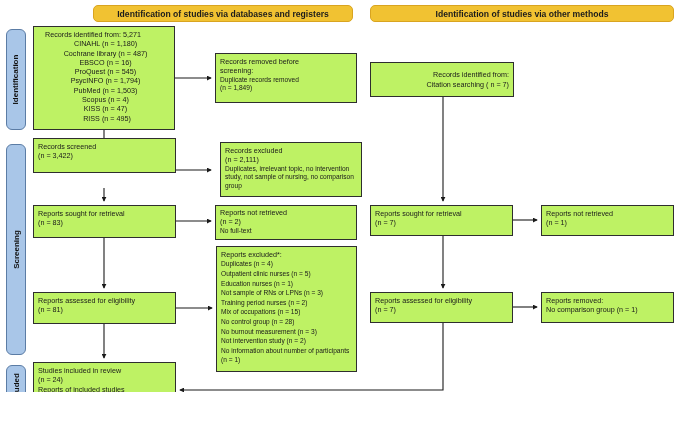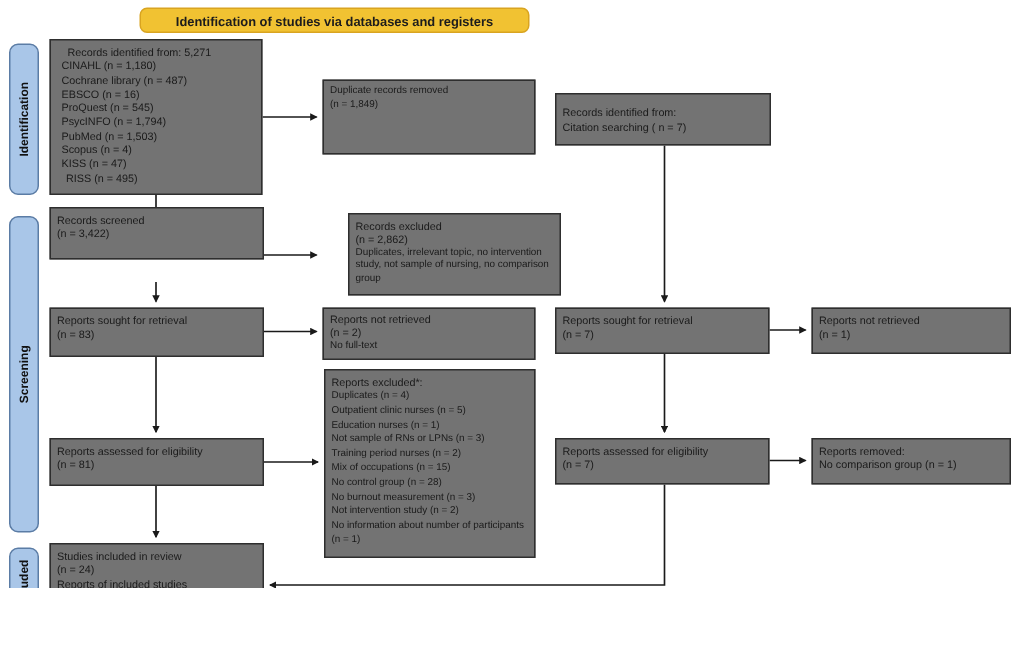--- a/index.html
+++ b/index.html
@@ -16,40 +16,41 @@
   .vbar {
     position:absolute; box-sizing:border-box; width:20px;
     background:var(--sidebar-bg,#A9C6E8); border:1.2px solid var(--sidebar-border,#5B7CA5);
     border-radius:6px; display:flex; align-items:center; justify-content:center;
   }
   .vbar span {
     transform:rotate(-90deg); white-space:nowrap;
     font-weight:bold; font-size:8px; color:#111;
   }
   .box {
-    position:absolute; box-sizing:border-box; background:#737373;
+    position:absolute; box-sizing:border-box; background:#bef264;
     border:1.2px solid var(--box-border,#2E2E2E);
     padding:3px 4px; font-size:7.2px; line-height:9.4px; color:#1a1a1a;
   }
   .box .sm { font-size:6.6px; line-height:8.6px; }
   .title-indent { padding-left:7px; }
-  .src { padding-left:3px; }
-  .center-box { display:flex; flex-direction:column; justify-content:center; text-align:left; }
+  .src { padding-left:3px;text-align:center; }
+  .center-box { display:flex; flex-direction:column; justify-content:center; text-align:right; }
   .reasons .sm { line-height:9.6px; }
   .footnote { position:absolute; font-size:7.2px; color:#1a1a1a; }
   .arrows { position:absolute; left:0; top:0; pointer-events:none; }
   .arrows line, .arrows polyline { stroke:var(--arrow-color,#1a1a1a); stroke-width:1.1; fill:none; }
   .ah-path { fill:var(--arrow-color,#1a1a1a); }
 </style>
 </head>
 <body>
 
 <div class="canvas">
 
   <div class="hdr" style="left:93px;top:5px;width:260px;height:17px">Identification of studies via databases and registers</div>
+  <div class="hdr" style="left:370px;top:5px;width:304px;height:17px">Identification of studies via other methods</div>
 
   <div class="vbar" style="left:6px;top:29px;height:101px">
     <span>Identification</span>
   </div>
   <div class="vbar" style="left:6px;top:144px;height:211px">
     <span>Screening</span>
   </div>
   <div class="vbar" style="left:6px;top:365px;height:48px">
     <span>Included</span>
   </div>
@@ -82,32 +83,34 @@
     <div class="src">EBSCO (n = 16)</div>
     <div class="src">ProQuest (n = 545)</div>
     <div class="src">PsycINFO (n = 1,794)</div>
     <div class="src">PubMed (n = 1,503)</div>
     <div class="src">Scopus (n = 4)</div>
     <div class="src">KISS (n = 47)</div>
     <div class="src" style="padding-left:6px">RISS (n = 495)</div>
   </div>
 
   <div class="box" style="left:215px;top:53px;width:142px;height:50px">
+    <div>Records removed before</div>
+    <div>screening:</div>
     <div class="sm">Duplicate records removed</div>
     <div class="sm">(n = 1,849)</div>
   </div>
 
   <div class="box" style="left:33px;top:138px;width:143px;height:35px">
     <div>Records screened</div>
     <div>(n = 3,422)</div>
   </div>
 
-  <div class="box" style="left:232px;top:142px;width:142px;height:55px">
+  <div class="box" style="left:220px;top:142px;width:142px;height:55px">
     <div>Records excluded</div>
-    <div>(n = 2,862)</div>
+    <div>(n = 2,111)</div>
     <div class="sm">Duplicates, irrelevant topic, no intervention study, not sample of nursing, no comparison group</div>
   </div>
 
   <div class="box" style="left:33px;top:205px;width:143px;height:33px">
     <div>Reports sought for retrieval</div>
     <div>(n = 83)</div>
   </div>
 
   <div class="box" style="left:215px;top:205px;width:142px;height:35px;padding:2px 4px">
     <div>Reports not retrieved</div>

